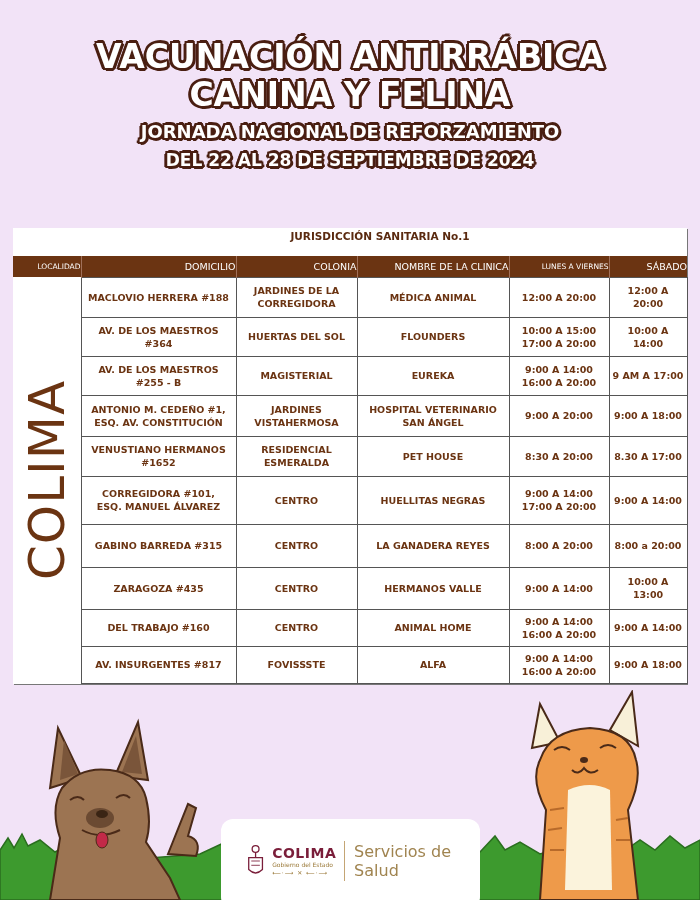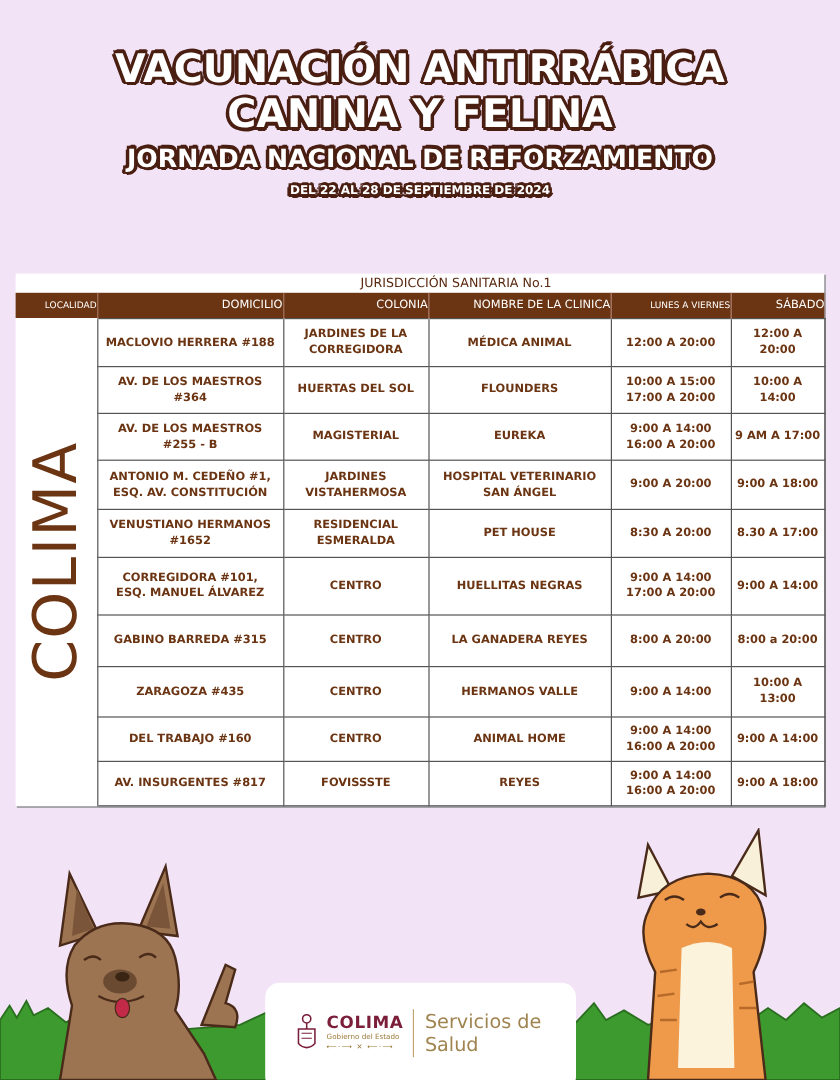--- a/index.html
+++ b/index.html
@@ -11,25 +11,25 @@
     font-family: "DejaVu Sans", sans-serif; font-weight: bold; color: #ffffff;
     -webkit-text-stroke: 0px transparent;
     text-shadow:
       2px 0 0 #4a1f12, -2px 0 0 #4a1f12, 0 2px 0 #4a1f12, 0 -2px 0 #4a1f12,
       2px 2px 0 #4a1f12, -2px -2px 0 #4a1f12, 2px -2px 0 #4a1f12, -2px 2px 0 #4a1f12,
       3px 1px 0 #4a1f12, -3px 1px 0 #4a1f12, 1px 3px 0 #4a1f12, 1px -3px 0 #4a1f12;
     letter-spacing: 0px; white-space: nowrap;
   }
   .t1 { font-size: 33px; line-height: 38px; }
   .t2 { font-size: 33px; line-height: 38px; }
-  .t3 { font-size: 21px; line-height: 30px; margin-top: 3px; }
-  .t4 { font-size: 10px; line-height: 22px; margin-top: 2px; }
+  .t3 { font-size: 18px; line-height: 30px; margin-top: 3px; }
+  .t4 { font-size: 17px; line-height: 22px; margin-top: 2px; }
 
   .table-wrap { position: absolute; left: 13px; top: 228px; width: 674px; background: #fff; box-shadow: 1px 1px 0 #777; }
-  .jur { height: 16px; text-align: center; font-size: 10.5px; font-weight: normal; color: #5a2a10; line-height: 17px; padding-left: 60px; }
+  .jur { height: 28px; text-align: center; font-size: 10.5px; font-weight: bold; color: #5a2a10; line-height: 17px; padding-left: 60px; }
   table { border-collapse: collapse; width: 674px; table-layout: fixed; }
   th { background: #6b3412; color: #fff; font-size: 9.5px; font-weight: normal; height: 21px; border-left: 1px solid #a0705a; text-align: right; }
   th.small { font-size: 7.5px; }
   th:first-child { border-left: none; }
   td { border: 1px solid #555; text-align: center; vertical-align: middle; font-size: 9.5px; font-weight: bold; color: #6b3412; line-height: 13px; padding: 0 3px; }
   td.loc { border-top: none; border-bottom: none; border-left: none; padding: 0; position: relative; }
   .loc-text { position: absolute; left: 50%; top: 50%; transform: translate(-50%,-50%) rotate(-90deg); font-size: 50px; font-weight: normal; color: #6b3412; letter-spacing: 1px; white-space: nowrap; font-family: "DejaVu Sans", sans-serif; }
   td.hours { font-size: 9.5px; }
   .line { display: block; }
 
@@ -248,21 +248,21 @@
           </td>
         </tr>
         <tr style="height: 37px; padding-left: 10px;">
           <td>
             <span class="line">AV. INSURGENTES #817</span>
           </td>
           <td>
             <span class="line">FOVISSSTE</span>
           </td>
           <td>
-            <span class="line">REYES</span>
+            <span class="line">ALFA</span>
           </td>
           <td class="hours">
             <span class="line">9:00 A 14:00</span>
             <span class="line">16:00 A 20:00</span>
           </td>
           <td class="hours">
             <span class="line">9:00 A 18:00</span>
           </td>
         </tr>
       </tbody>

